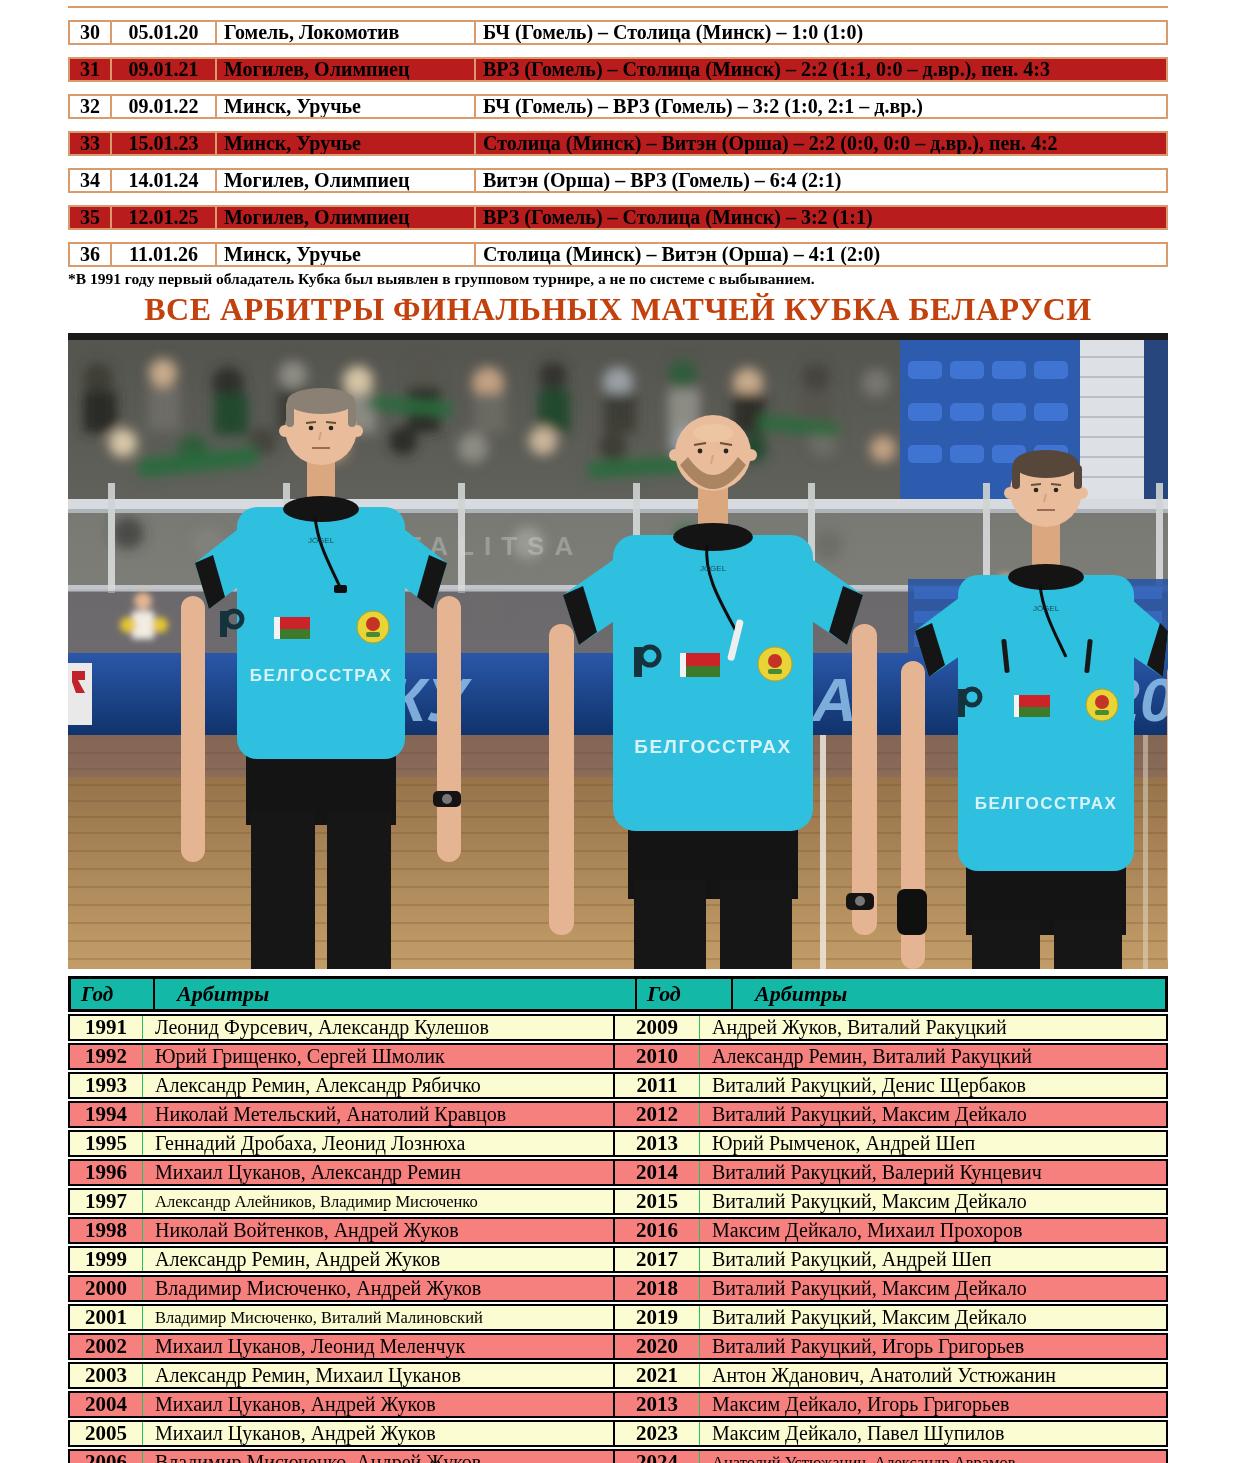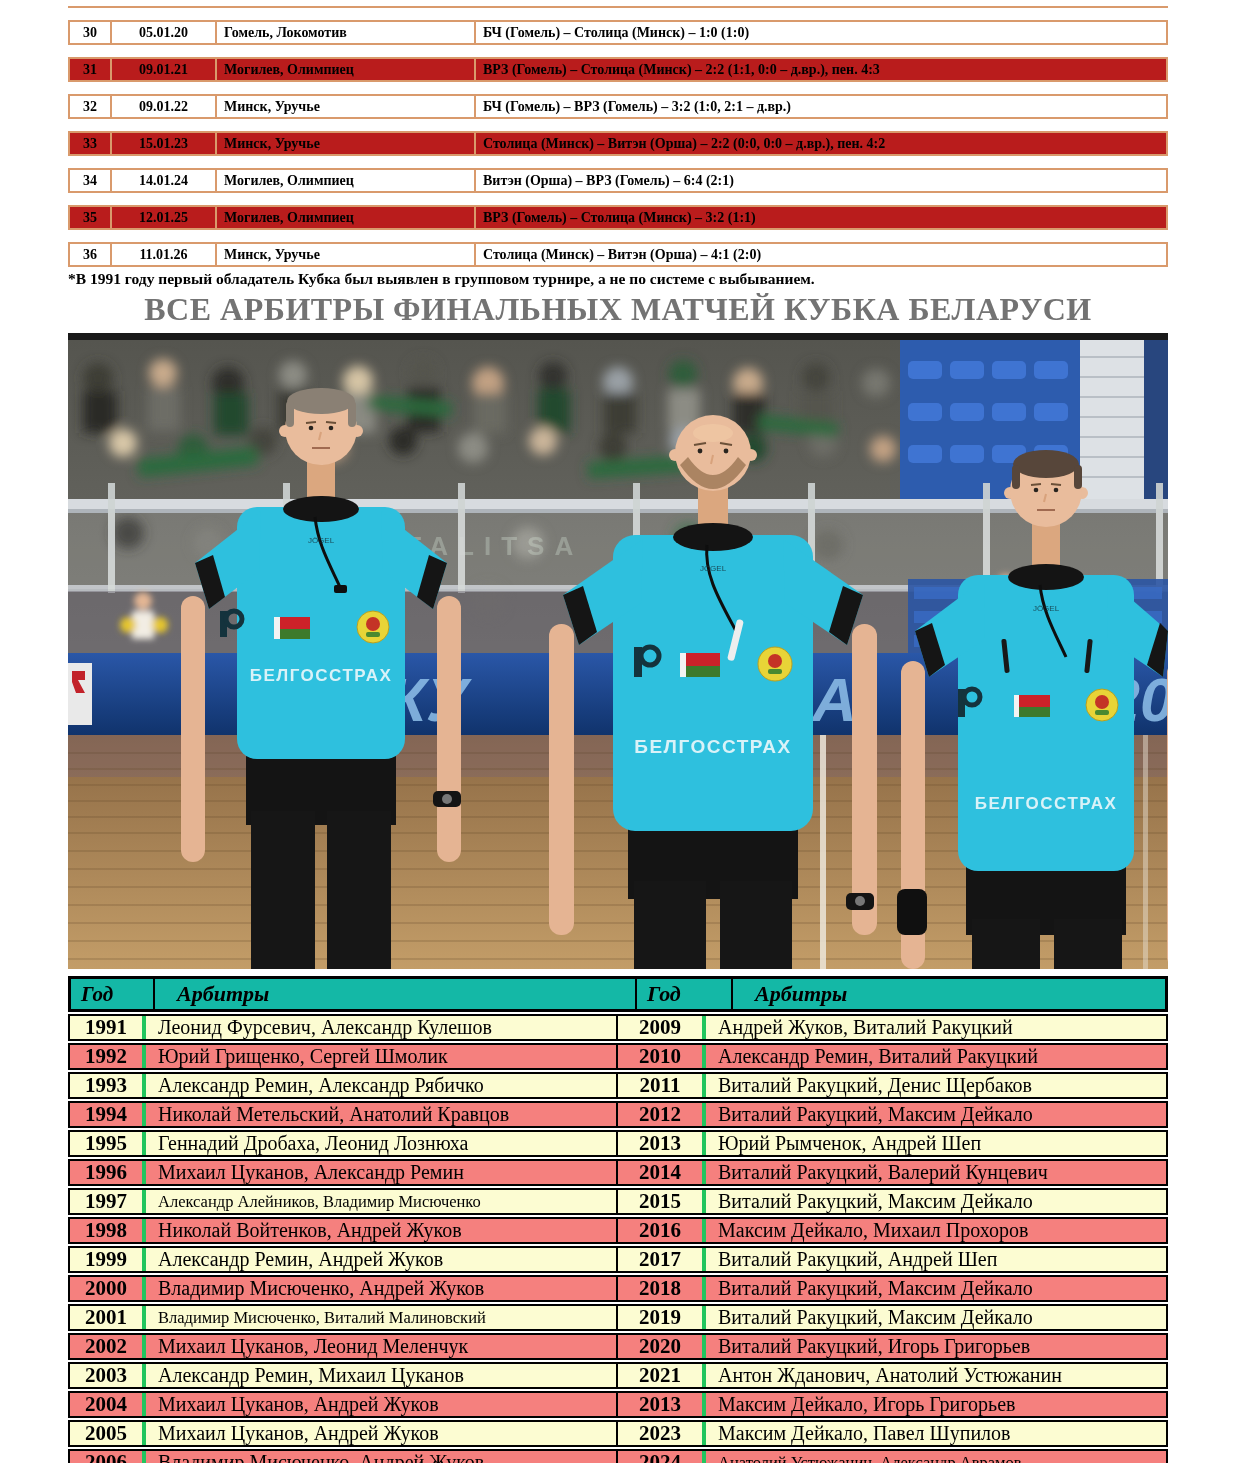--- a/index.html
+++ b/index.html
@@ -2,47 +2,47 @@
 <html><head>
 <meta charset="utf-8">
 <style>
   html,body{margin:0;padding:0;background:#fff;}
   body{width:1241px;height:1463px;font-family:"Liberation Serif",serif;color:#000;overflow:hidden;}
   .content{margin-left:68px;width:1100px;}
 
   
   .finals{padding-top:6px;}
   .finals .cutline{border-top:2px solid #D99A6C;margin-bottom:2px;}
-  .f-row{display:flex;border:2px solid #D99A6C;margin-bottom:1px;background:#fff;height:21px;align-items:stretch;font-weight:bold;font-size:14px;margin-top:12px;}
+  .f-row{display:flex;border:2px solid #D99A6C;margin-bottom:1px;background:#fff;height:21px;align-items:stretch;font-weight:bold;font-size:20px;margin-top:12px;}
   .f-row.alt{background:#b91c1c;}
   .fc{display:flex;align-items:center;padding:0 7px;border-left:2px solid #D99A6C;overflow:hidden;white-space:nowrap;}
   .fc:first-child{border-left:none;}
   .c1{width:40px;justify-content:center;padding:0;}
   .c2{width:103px;justify-content:center;padding:0;}
   .c3{width:243px;}
   .c4{flex:1;}
 
   .footnote{font-weight:bold;font-size:15.5px;margin:3px 0 0 0;line-height:18px;}
 
-  .heading{color:#737373;font-weight:bold;font-size:32px;text-align:center;margin:3px 0 5px 0;line-height:37px;letter-spacing:.5px;}
+  .heading{color:#c2410c;font-weight:bold;font-size:32px;text-align:center;margin:3px 0 5px 0;line-height:37px;letter-spacing:.5px;}
 
   .photo-wrap{width:1100px;height:636px;}
   svg text{font-family:"Liberation Sans",sans-serif;}
 
   
   .ref-table{margin-top:7px;}
   .r-head{display:flex;border:3px solid #000;background:#14b8a6;height:30px;font-style:italic;font-weight:bold;font-size:22px;margin-bottom:2px;align-items:stretch;}
   .r-head .hc{display:flex;align-items:center;border-left:2px solid #000;padding-left:22px;}
   .r-head .hc:first-child{border-left:none;padding-left:10px;}
   .r-row{display:flex;border:2px solid #000;margin-bottom:2px;height:23px;align-items:stretch;font-size:20px;}
   .r-row.cream{background:#FCFCD2;}
   .r-row.pink{background:#F5807E;}
   .rc{display:flex;align-items:center;overflow:hidden;white-space:nowrap;}
   .yr{width:72px;justify-content:center;font-weight:bold;font-size:21px;}
-  .nm{border-left:4px solid #22c55e;padding-left:12px;}
+  .nm{border-left:1px solid #22c55e;padding-left:12px;}
   .n1{width:458px;}
   .y2{width:84px;border-left:2px solid #000;}
   .n2{flex:1;}
   .nm.small{font-size:16.5px;}
 </style>
 </head>
 <body>
 
 <div class="content">
 

